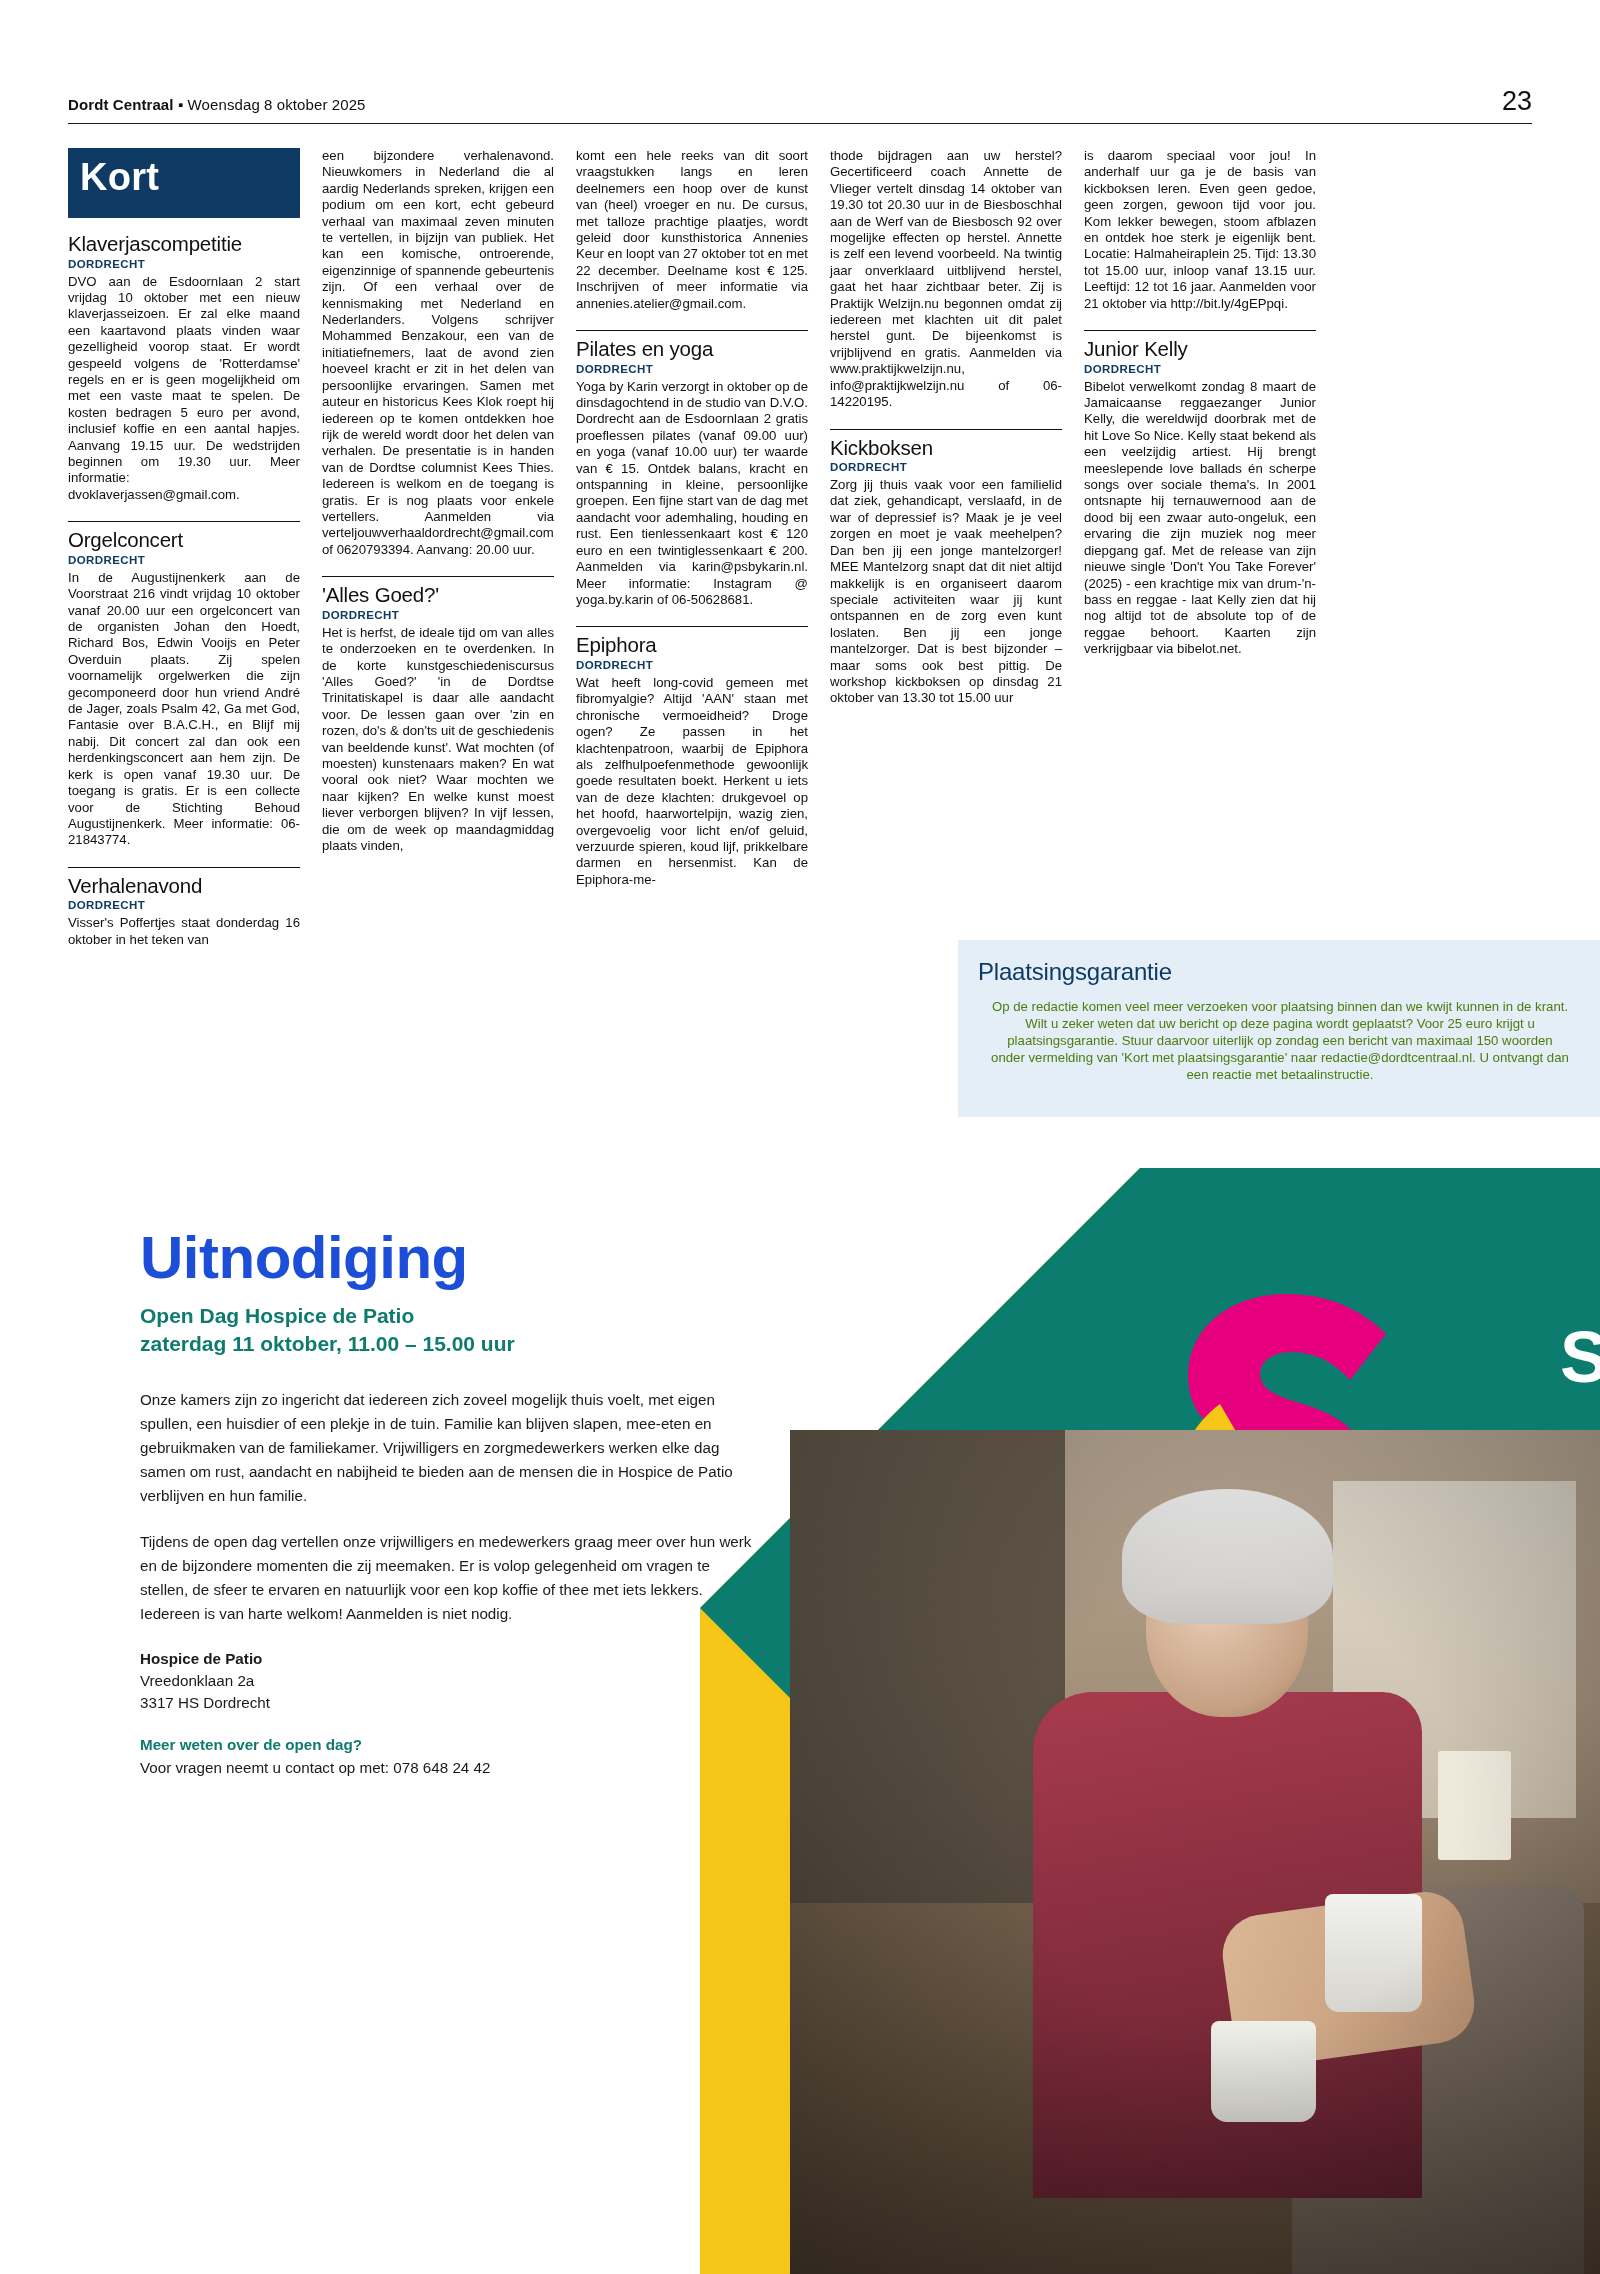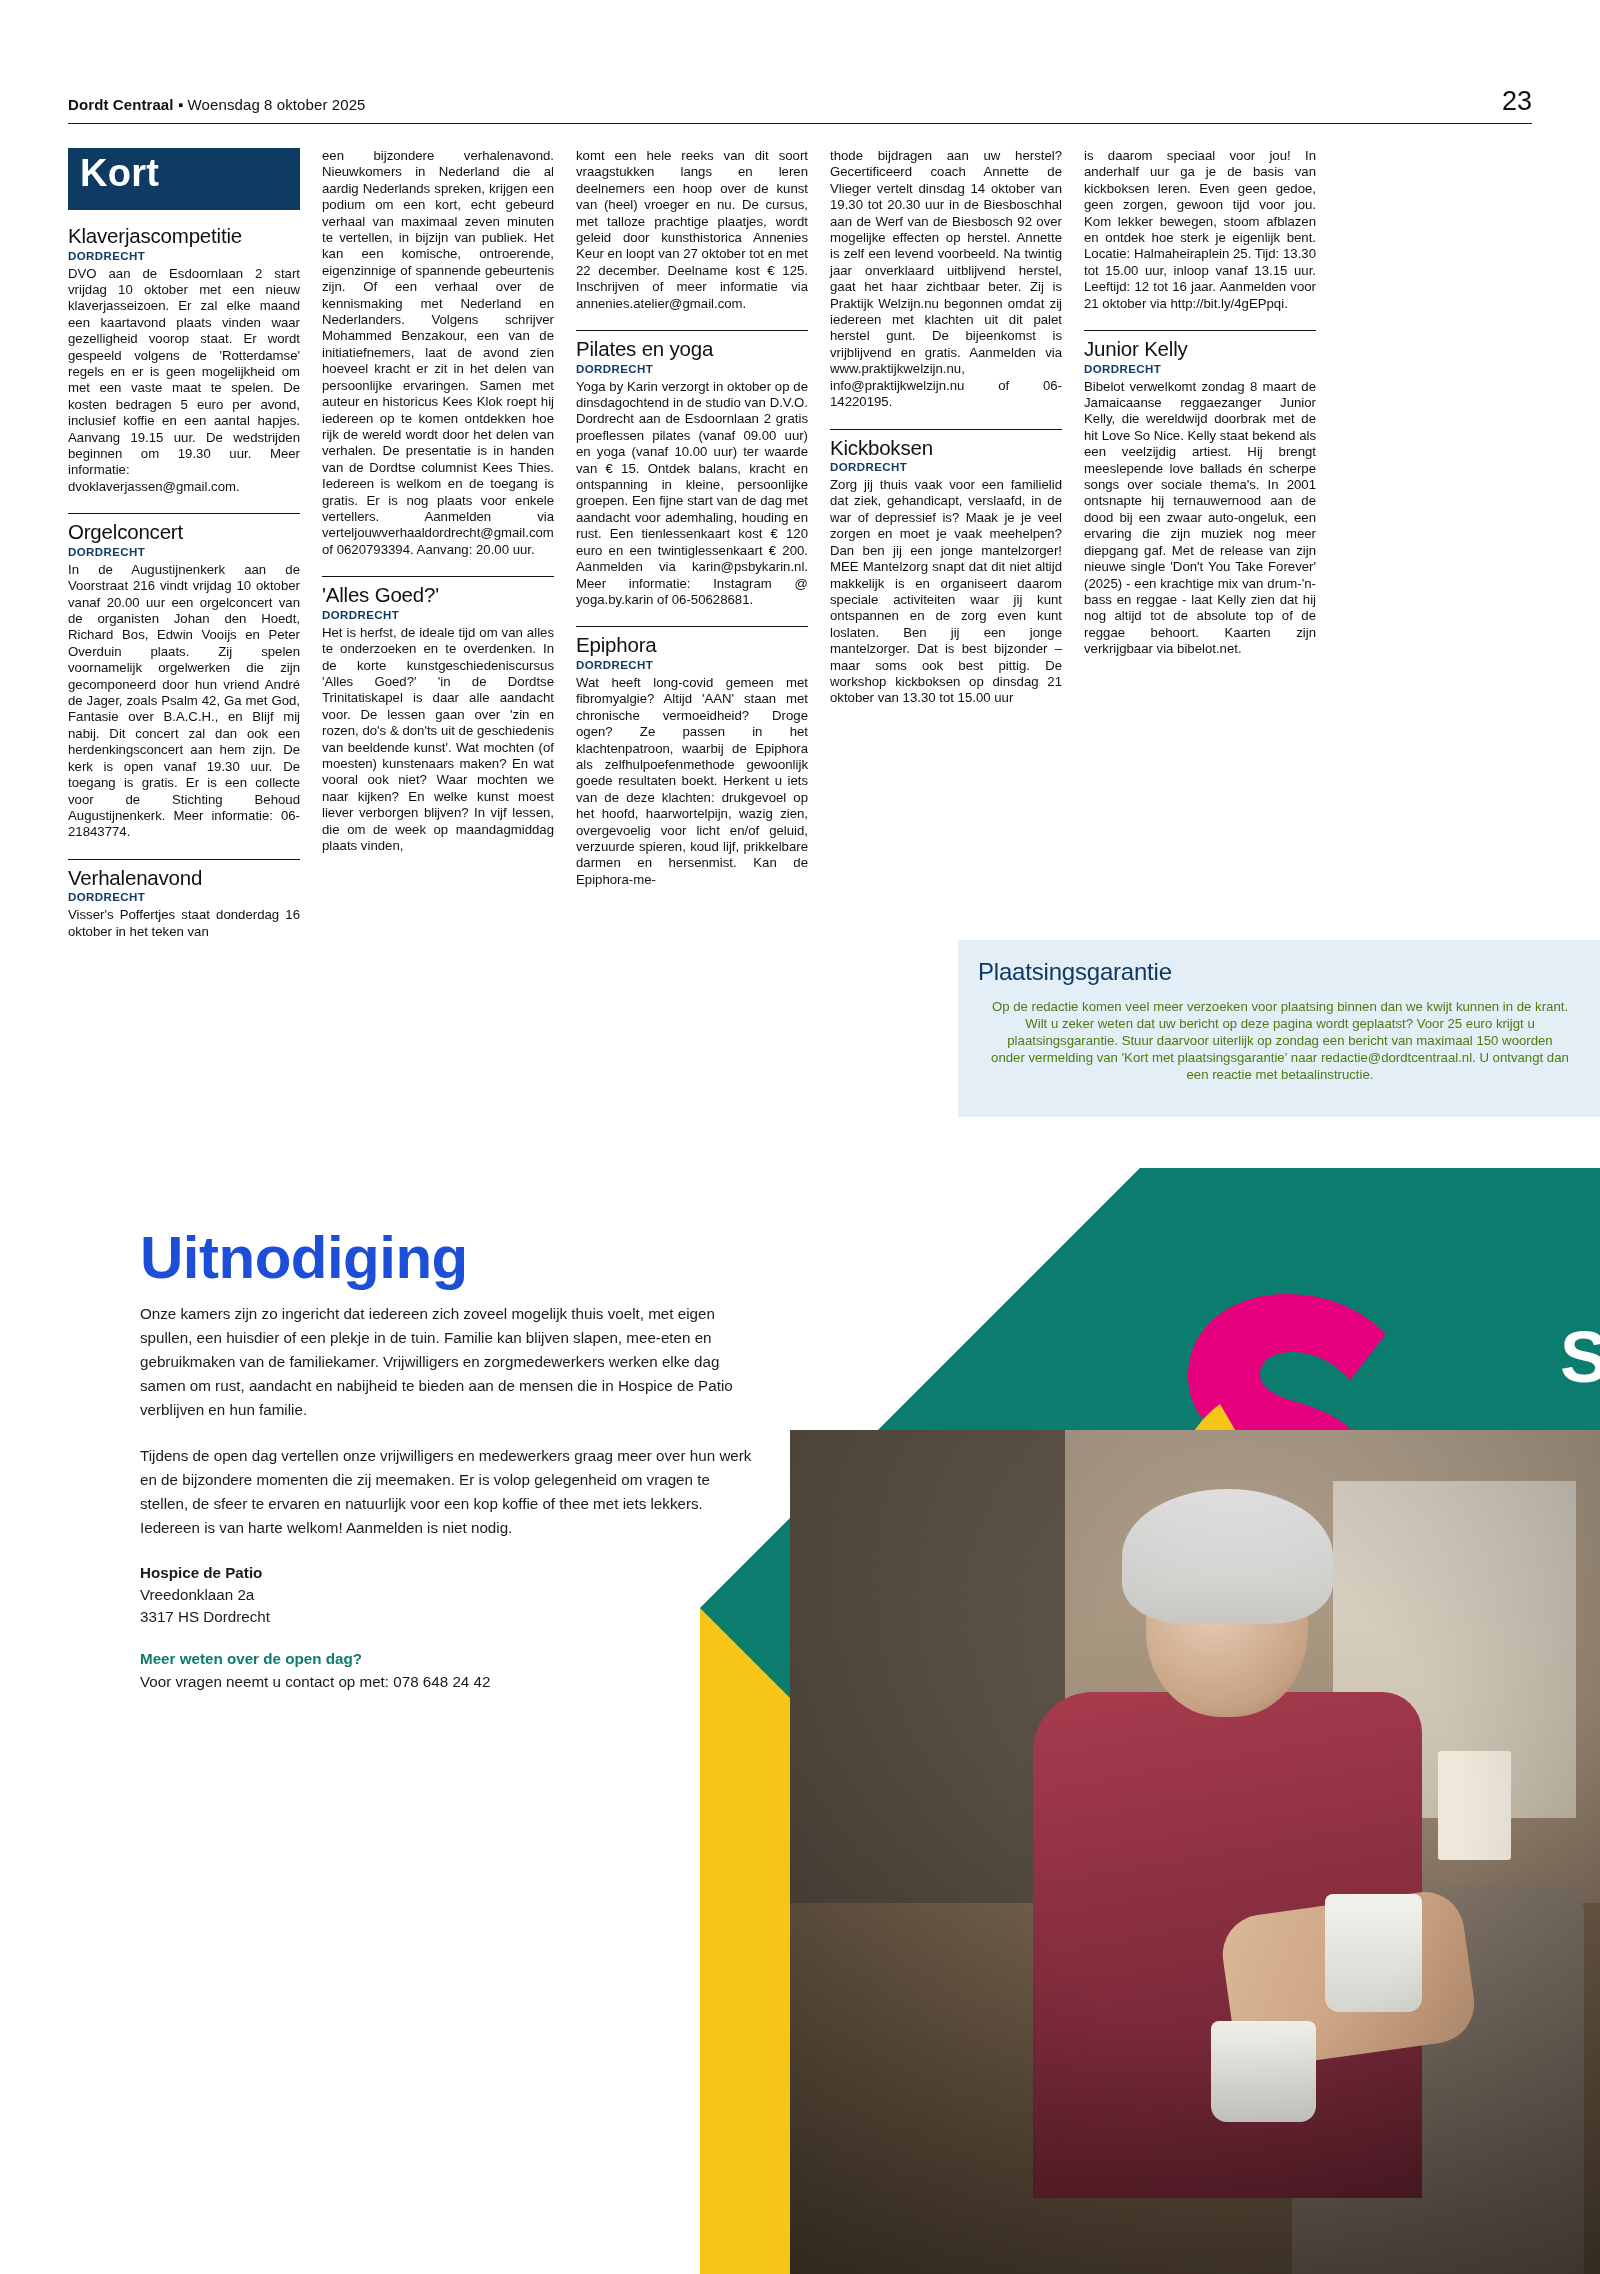--- a/index.html
+++ b/index.html
@@ -55,21 +55,21 @@
 
   h2.kort-banner {
     background: #0e3a63;
     color: #ffffff;
     font-size: 38px;
     font-weight: bold;
     margin: 0 0 14px 0;
     padding: 8px 12px 20px 12px;
     letter-spacing: .3px;
     line-height: 1;
-    height: 62px;
+    height: 70px;
     display: flex;
     align-items: center;
   }
 
   .art { margin-bottom: 18px; }
   .art h3 {
     font-size: 20.5px;
     font-weight: normal;
     margin: 0 0 2px 0;
     padding-top: 6px;
@@ -379,20 +379,24 @@
       <div class="ph-hair"></div>
       <div class="ph-arm"></div>
       <div class="ph-cup"></div>
       <div class="ph-cup2"></div>
       <div class="ph-vig"></div>
     </div>
   </div>
 
   <div class="ad-text">
     <h2 class="ad-title">Uitnodiging</h2>
+    <div class="ad-sub">
+      <div>Open Dag Hospice de Patio</div>
+      <div>zaterdag 11 oktober, 11.00 – 15.00 uur</div>
+    </div>
     <p class="ad-para normal">Onze kamers zijn zo ingericht dat iedereen zich zoveel mogelijk thuis voelt, met eigen spullen, een huisdier of een plekje in de tuin. Familie kan blijven slapen, mee-eten en gebruikmaken van de familiekamer. Vrijwilligers en zorgmedewerkers werken elke dag samen om rust, aandacht en nabijheid te bieden aan de mensen die in Hospice de Patio verblijven en hun familie.</p>
     <p class="ad-para normal">Tijdens de open dag vertellen onze vrijwilligers en medewerkers graag meer over hun werk en de bijzondere momenten die zij meemaken. Er is volop gelegenheid om vragen te stellen, de sfeer te ervaren en natuurlijk voor een kop koffie of thee met iets lekkers. Iedereen is van harte welkom! Aanmelden is niet nodig.</p>
     <div class="ad-addr">
       <div class="b">Hospice de Patio</div>
       <div>Vreedonklaan 2a</div>
       <div>3317 HS Dordrecht</div>
     </div>
     <p class="ad-more">Meer weten over de open dag?</p>
     <p class="ad-contact">Voor vragen neemt u contact op met: 078 648 24 42</p>
   </div>

